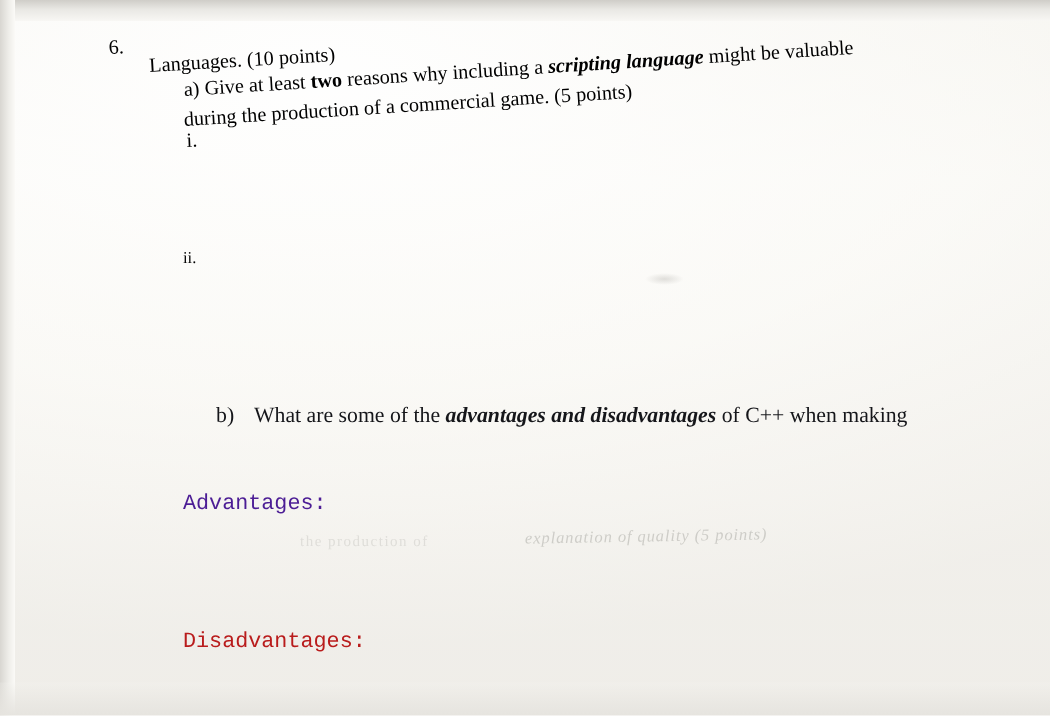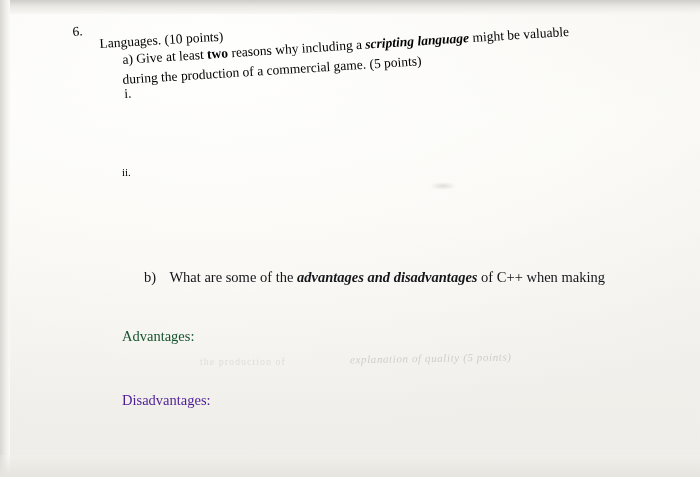--- a/index.html
+++ b/index.html
@@ -122,28 +122,30 @@
   }
   .part-b .indent {
     display: block;
     margin-left: 22px;
   }
   .advantages {
     position: absolute;
     left: 122px;
     top: 328px;
     font-size: 14.5px;
-    color: #14532d;
+    color: #4c1d95;
+    font-family: Liberation Mono, monospace;
   }
   .disadvantages {
     position: absolute;
     left: 122px;
-    top: 392px;
+    top: 420px;
     font-size: 14.5px;
-    color: #4c1d95;
+    color: #b91c1c;
+    font-family: Liberation Mono, monospace;
   }
   em.bi {
     font-style: italic;
     font-weight: bold;
   }
   strong.b {
     font-weight: bold;
   }
   
   .ghost {

